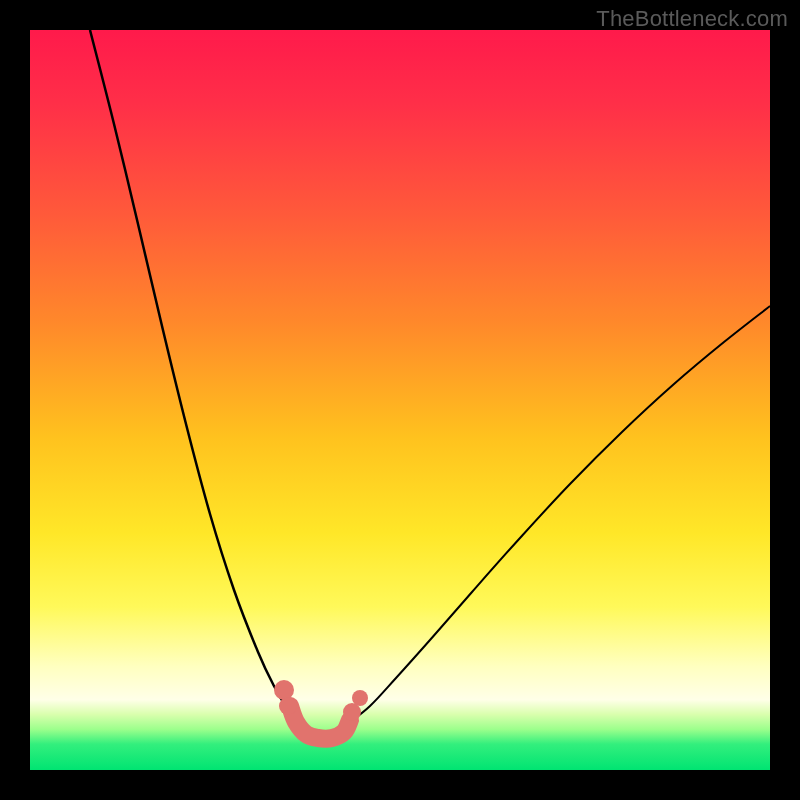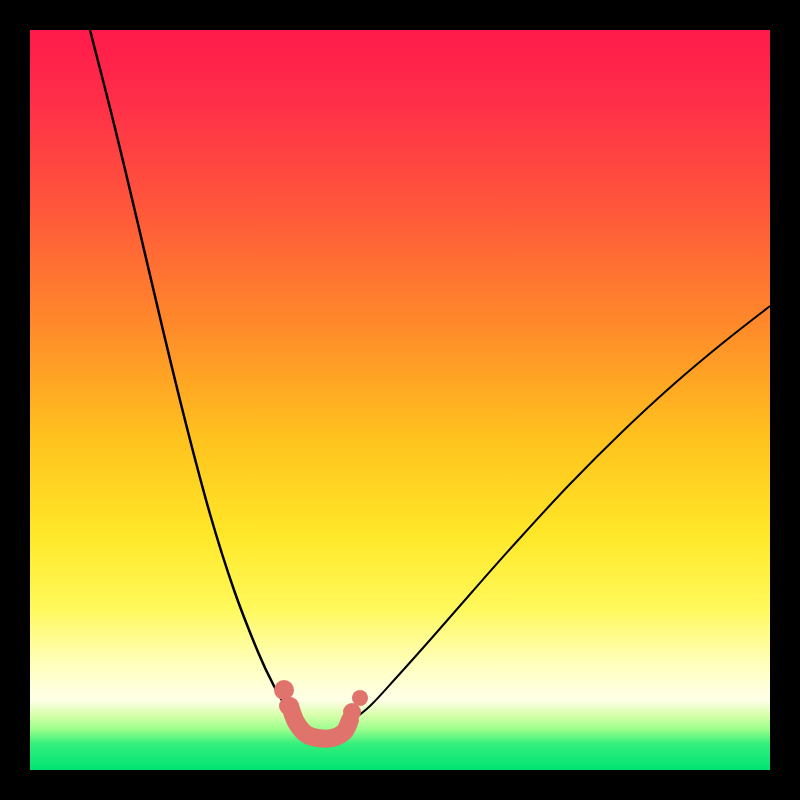--- a/index.html
+++ b/index.html
@@ -70,13 +70,14 @@
         </g>
       <g id="dots-group">
           <circle cx="254" cy="660" r="10" fill="#e1736d"></circle>
           <circle cx="258" cy="676" r="9" fill="#e1736d"></circle>
           <circle cx="322" cy="682" r="9" fill="#e1736d"></circle>
           <circle cx="330" cy="668" r="8" fill="#e1736d"></circle>
         </g>
     </svg>
   </div>
 
+  <div class="watermark">TheBottleneck.com</div>
 </div>
 
 </body></html>

